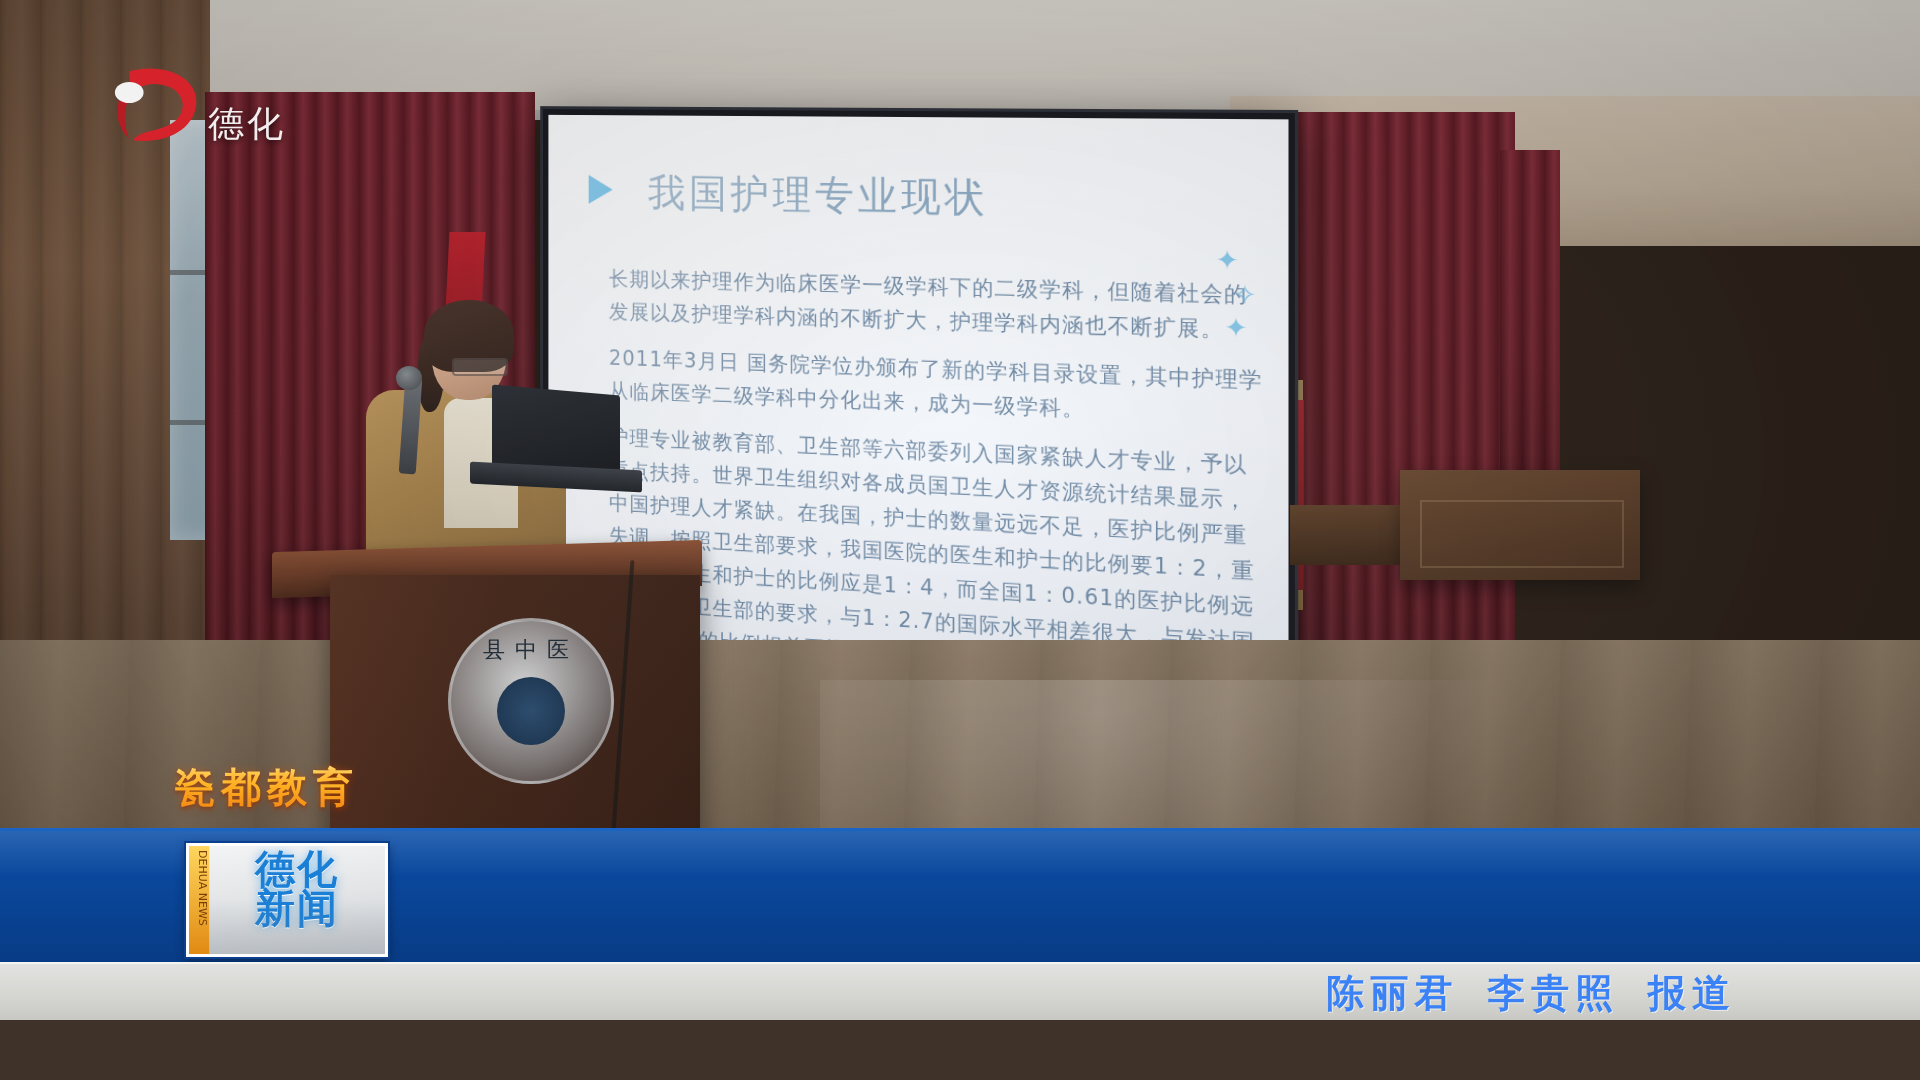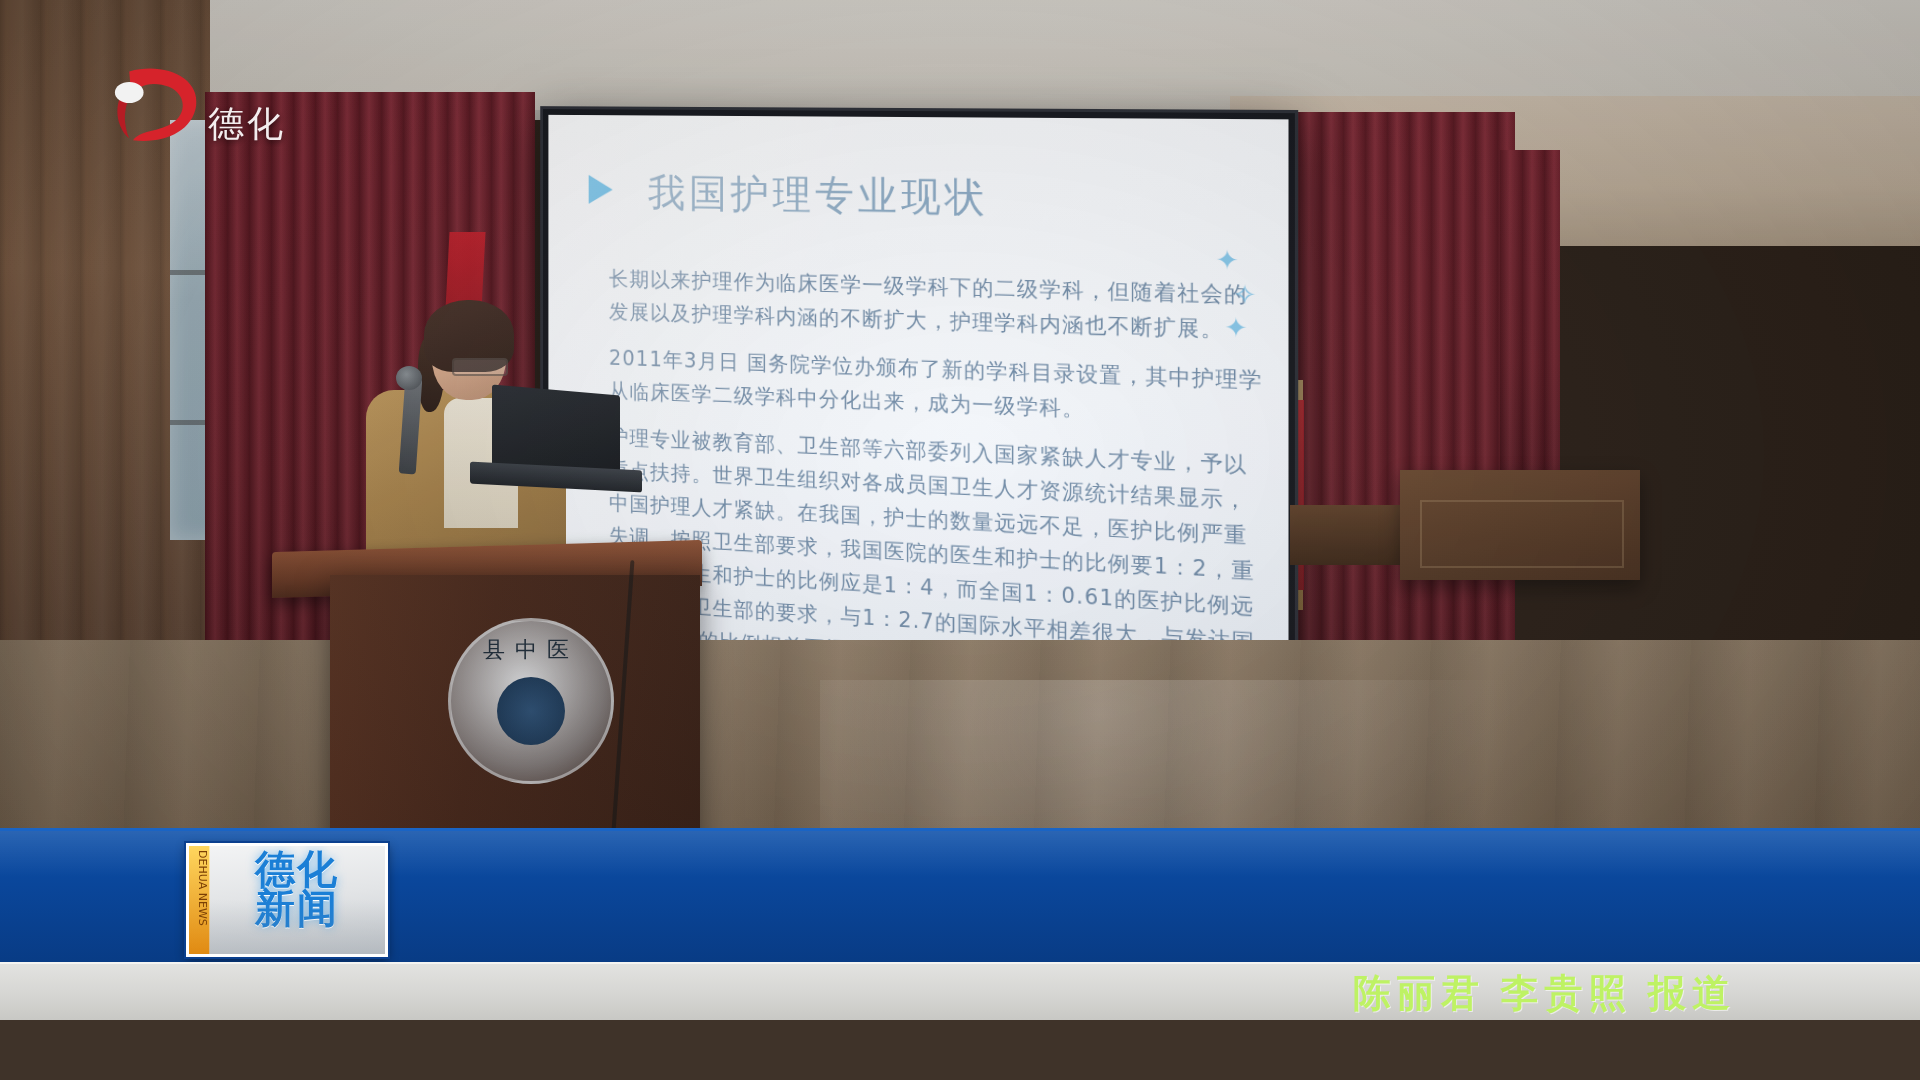--- a/index.html
+++ b/index.html
@@ -360,23 +360,23 @@
   }
 
   
   .credit-bar {
     position: absolute; left: 0; top: 962px; width: 1920px; height: 58px;
     background: linear-gradient(180deg,#e2e2e0 0%, #d5d5d2 55%, #c7c7c3 100%);
     border-top: 2px solid #f4f4f2;
   }
   .credit-text {
     position: absolute; right: 184px; top: 968px;
-    color: #bef264;
+    color: #3b82f6;
     font-size: 38px; font-weight: bold; letter-spacing: 6px;
-    font-family: Liberation Serif, serif;
+    font-family: Liberation Mono, monospace;
     text-shadow: 1px 1px 0 rgba(255,255,255,.6);
     white-space: nowrap;
   }
 
   
   .letterbox-bottom {
     position: absolute; left: 0; top: 1020px; width: 1920px; height: 60px;
     background: #3f3329;
   }
 
@@ -469,20 +469,21 @@
 
   <div class="station-logo">
     <svg class="logo-d" viewBox="0 0 100 90">
       <path d="M22,12 C58,2 96,18 92,48 C88,76 56,88 26,84 C34,72 58,76 72,62 C84,50 78,30 56,26 C42,23 30,28 24,36 Z" fill="#d6232b"></path>
       <path d="M24,36 C18,46 14,62 22,82 C12,74 6,56 12,40 Z" fill="#b51c24"></path>
       <ellipse cx="22" cy="34" rx="15" ry="11" fill="#f2f2f2"></ellipse>
     </svg>
     <div class="logo-text">德化</div>
   </div>
 
+  <div class="program-label">瓷都教育</div>
 
   <div class="lower-bar">
     <div class="bar-sheen"></div>
   </div>
 
   <div class="logo-box">
     <div class="logo-box-stripe">
       <div class="logo-box-stripe-text">DEHUA NEWS</div>
     </div>
     <div class="logo-box-title">

